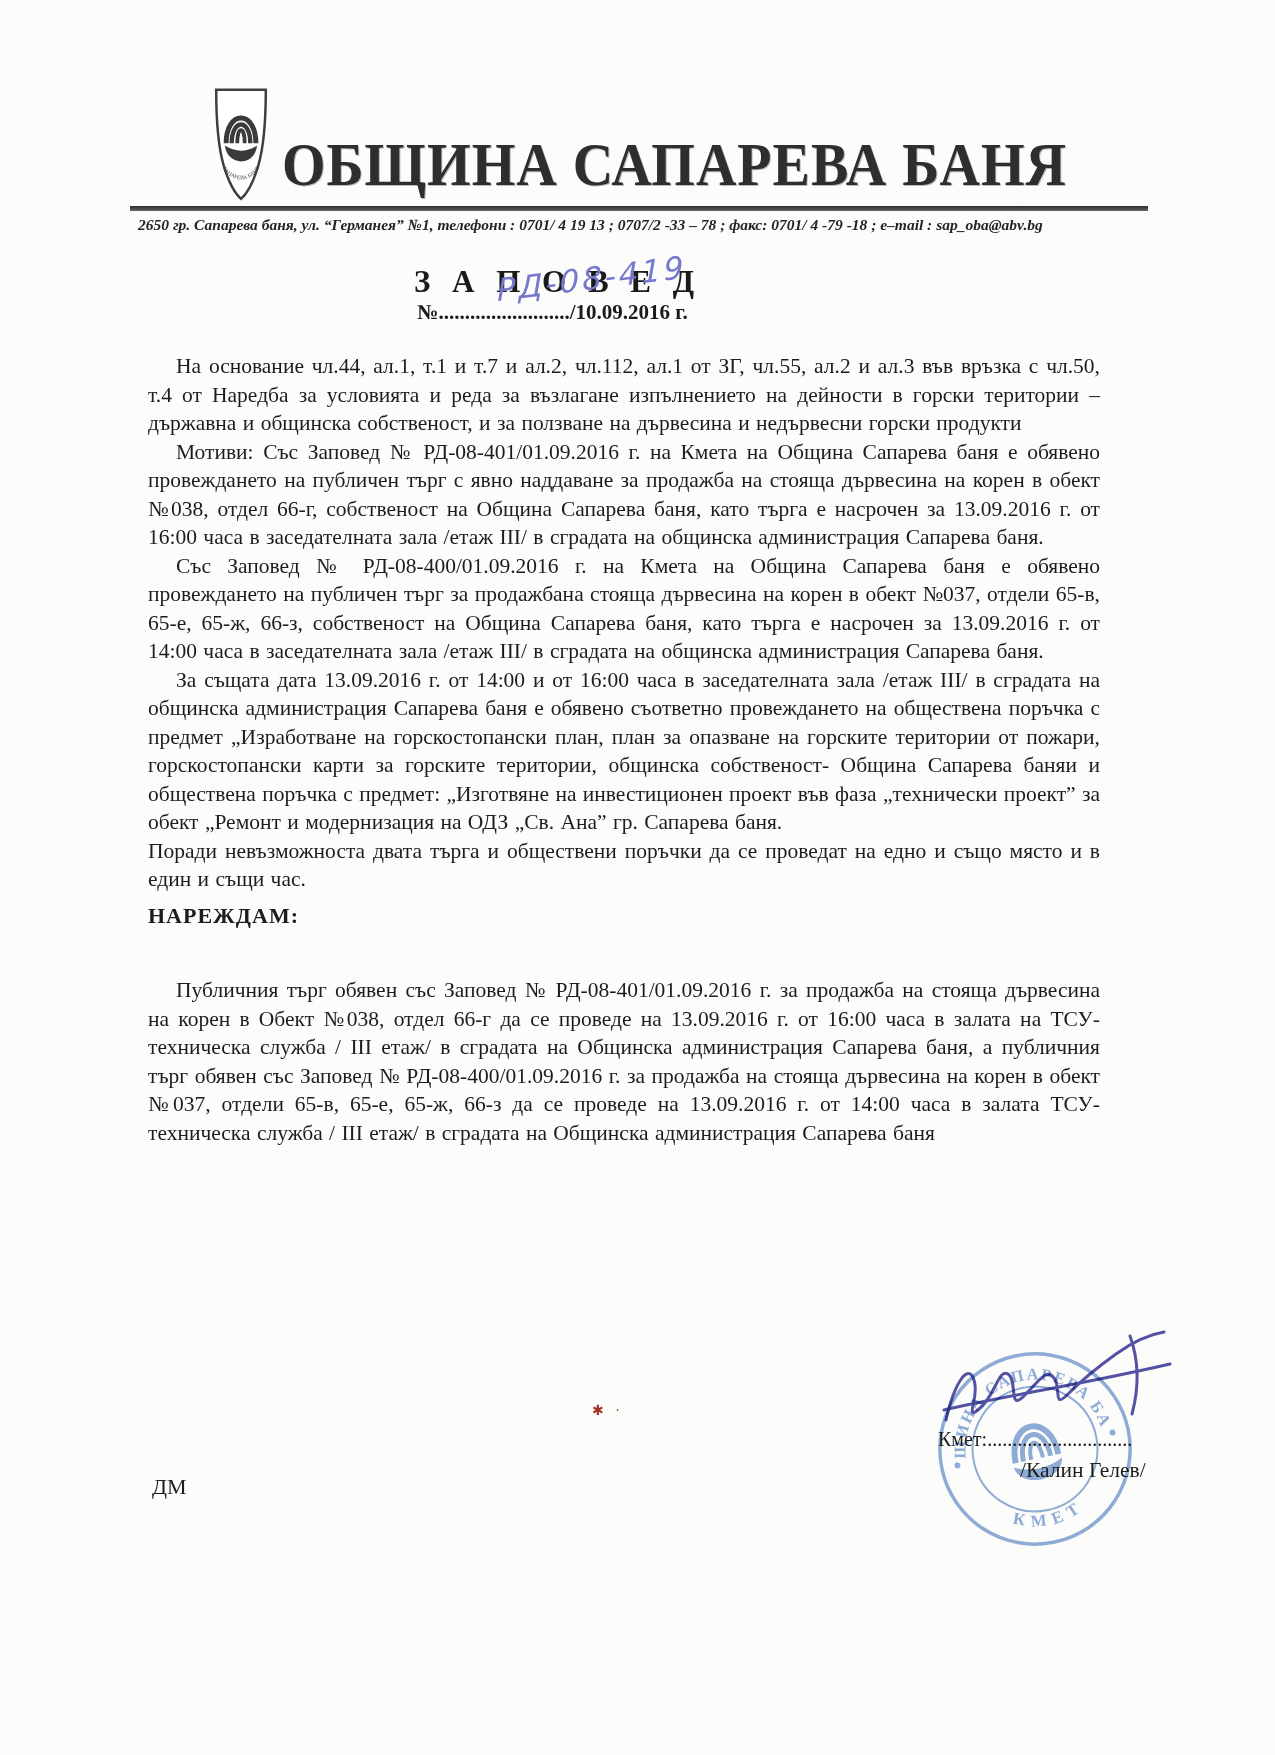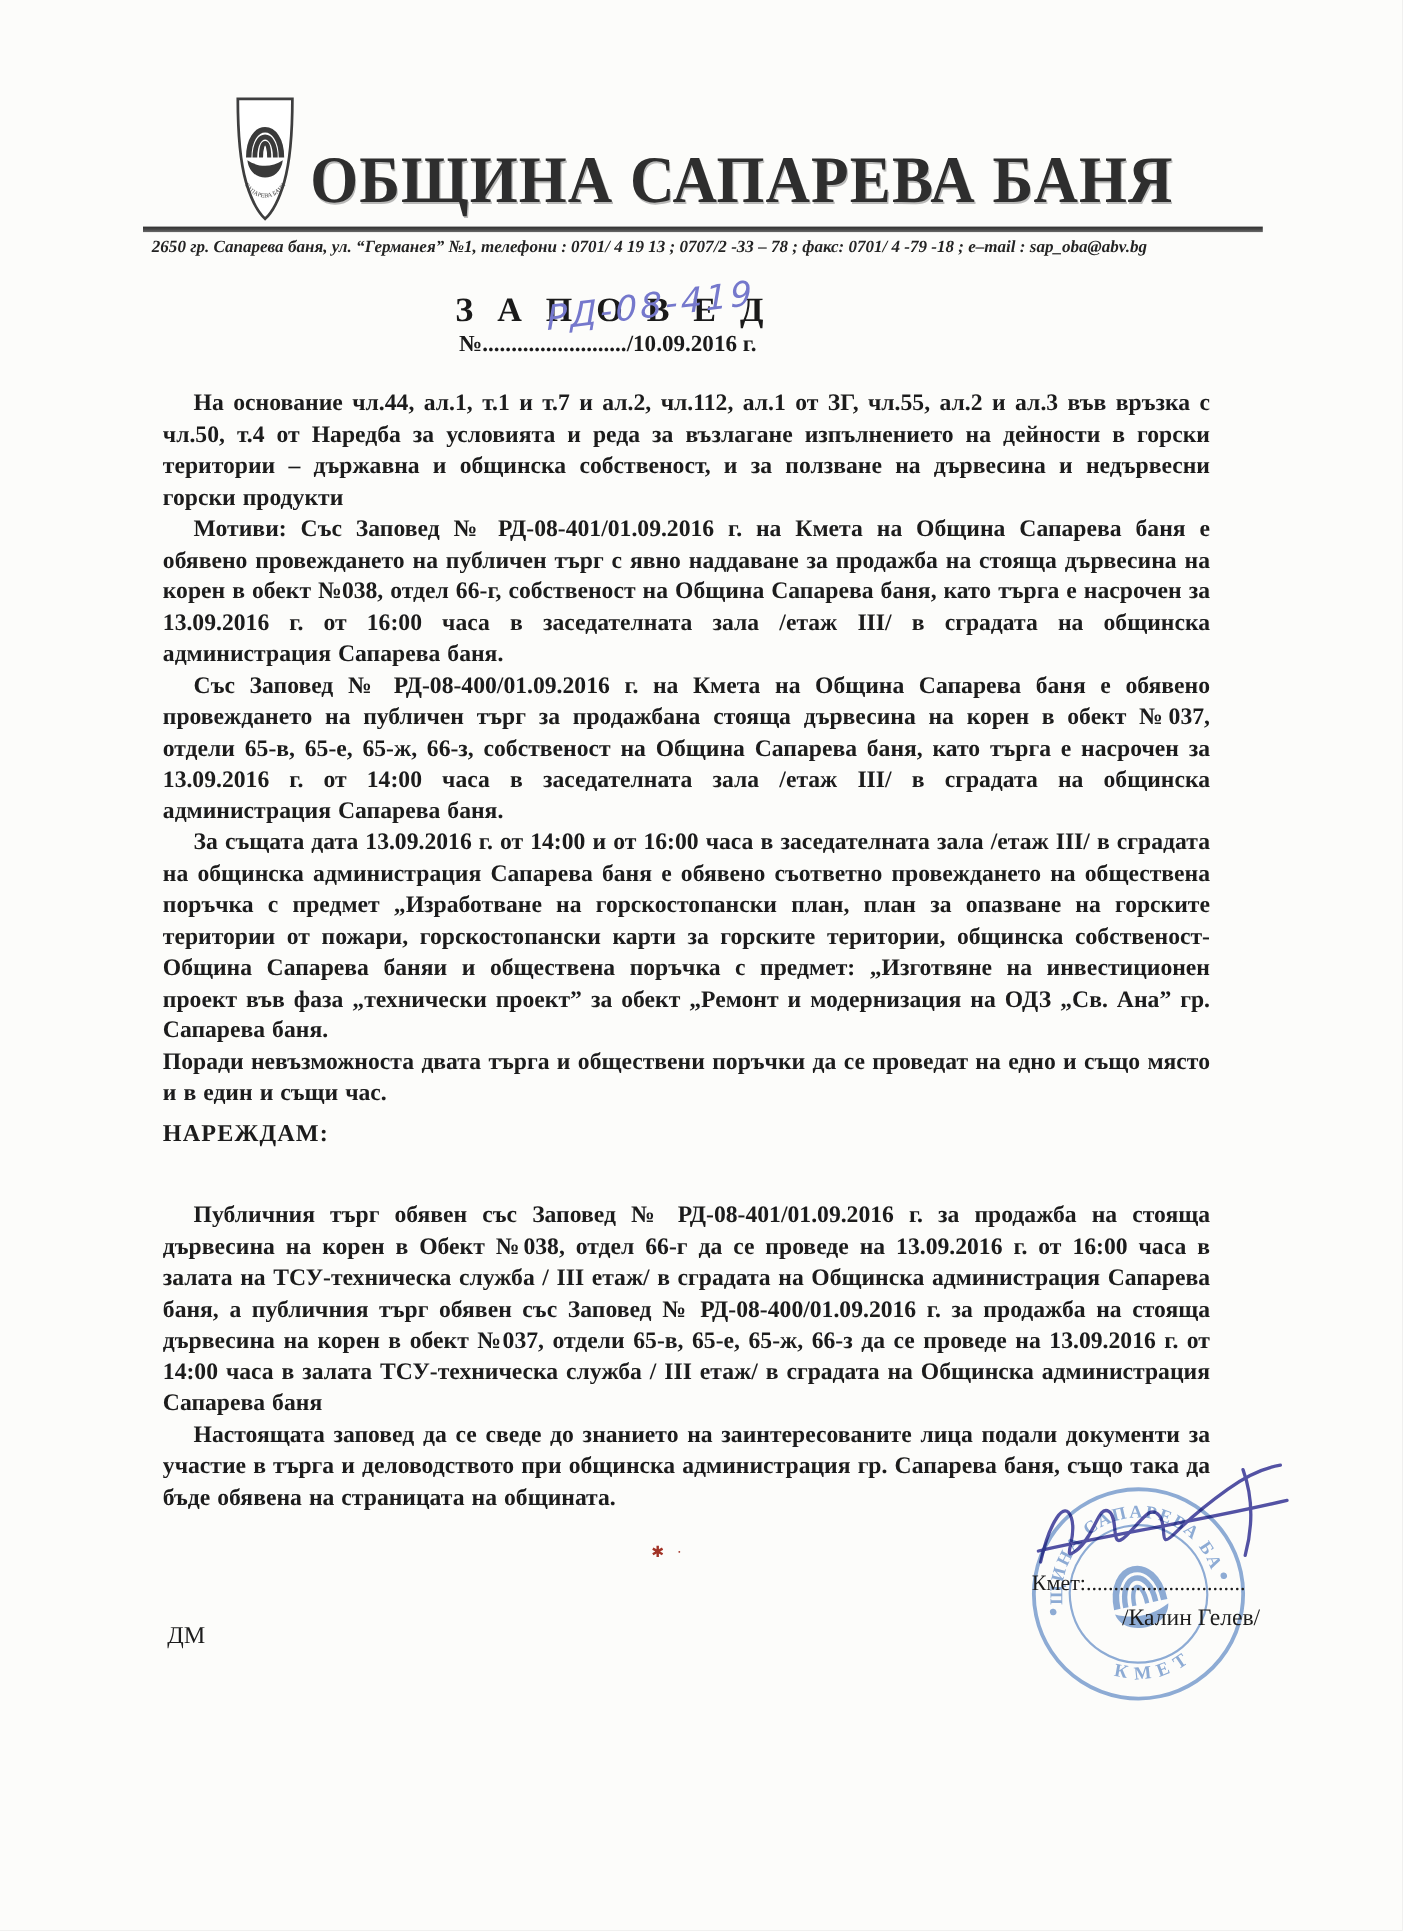--- a/index.html
+++ b/index.html
@@ -47,21 +47,21 @@
     font-style:italic;font-size:31px;letter-spacing:3px;
     color:#7578cc;transform:rotate(-7deg) skewX(-6deg);
     transform-origin:left center;white-space:nowrap;
   }
   
   .body-text{
     position:absolute;left:148px;top:352px;width:952px;
     font-size:21.5px;line-height:28.5px;text-align:justify;
     word-spacing:1px;color:#1c1c1c;z-index:2;
   }
-  .body-text p{margin:0;text-indent:28px;font-weight:bold;}
+  .body-text p{margin:0;text-indent:28px;}
   .body-text p.noindent{text-indent:0;}
   .order-heading{
     margin:8px 0 46px 0;text-align:left;
     font-weight:bold;font-size:22px;letter-spacing:1px;
   }
   
   .red-marks{
     position:absolute;left:592px;top:1402px;
     color:#a23326;font-size:14px;letter-spacing:4px;z-index:3;
   }
@@ -113,21 +113,20 @@
   <div class="handwritten-number">РД-08-419</div>
 
   <div class="body-text">
     <p>На основание чл.44, ал.1, т.1 и т.7 и ал.2, чл.112, ал.1 от ЗГ, чл.55, ал.2 и ал.3 във връзка с чл.50, т.4 от Наредба за условията и реда за възлагане изпълнението на дейности в горски територии – държавна и общинска собственост, и за ползване на дървесина и недървесни горски продукти</p>
     <p>Мотиви: Със Заповед № РД-08-401/01.09.2016 г. на Кмета на Община Сапарева баня е обявено провеждането на публичен търг с явно наддаване за продажба на стояща дървесина на корен в обект №038, отдел 66-г, собственост на Община Сапарева баня, като търга е насрочен за 13.09.2016 г. от 16:00 часа в заседателната зала /етаж III/ в сградата на общинска администрация Сапарева баня.</p>
     <p>Със Заповед № РД-08-400/01.09.2016 г. на Кмета на Община Сапарева баня е обявено провеждането на публичен търг за продажбана стояща дървесина на корен в обект №037, отдели 65-в, 65-е, 65-ж, 66-з, собственост на Община Сапарева баня, като търга е насрочен за 13.09.2016 г. от 14:00 часа в заседателната зала /етаж III/ в сградата на общинска администрация Сапарева баня.</p>
     <p>За същата дата 13.09.2016 г. от 14:00 и от 16:00 часа в заседателната зала /етаж III/ в сградата на общинска администрация Сапарева баня е обявено съответно  провеждането на обществена поръчка с предмет „Изработване на горскостопански план, план за опазване на горските територии от пожари, горскостопански карти за горските територии, общинска собственост- Община Сапарева баняи и обществена поръчка с предмет: „Изготвяне на инвестиционен проект във фаза „технически проект” за обект „Ремонт и модернизация на ОДЗ  „Св. Ана” гр. Сапарева баня.</p>
     <p class="noindent">Поради невъзможноста двата търга и обществени поръчки да се проведат на едно и също място и в един и същи час.</p>
     <div class="order-heading">НАРЕЖДАМ:</div>
     <p>Публичния търг обявен със Заповед № РД-08-401/01.09.2016 г. за продажба на стояща дървесина на корен в Обект №038, отдел 66-г да се проведе на 13.09.2016 г. от 16:00 часа в залата на ТСУ-техническа служба / III етаж/ в сградата на Общинска администрация Сапарева баня, а публичния търг обявен със Заповед № РД-08-400/01.09.2016 г. за продажба на стояща дървесина на корен в обект №037, отдели 65-в, 65-е, 65-ж, 66-з да се проведе на 13.09.2016 г. от 14:00 часа в залата   ТСУ-техническа служба / III етаж/ в сградата на Общинска администрация Сапарева баня</p>
-    <p>Настоящата заповед да се сведе до знанието на заинтересованите лица подали документи за участие в търга и деловодството при общинска администрация гр. Сапарева баня, също така да бъде обявена на страницата на общината.</p>
   </div>
 
   <div class="red-marks">✱ ·</div>
 
   <svg class="stamp" viewBox="0 0 220 220" xmlns="http://www.w3.org/2000/svg">
     <g transform="rotate(-12 110 110)" stroke="#6f96cf" fill="none">
       <circle cx="110" cy="110" r="96" stroke-width="3.5"></circle>
       <circle cx="110" cy="110" r="63" stroke-width="2"></circle>
       <path id="stTop" d="M40,110 A70,70 0 1 1 180,110" stroke="none"></path>
       <path id="stBot" d="M32,110 A78,78 0 0 0 188,110" stroke="none"></path>

